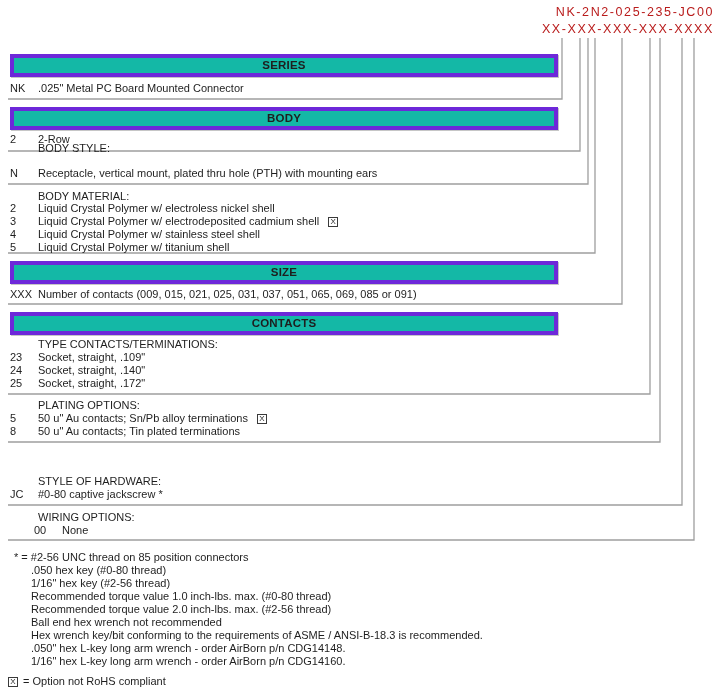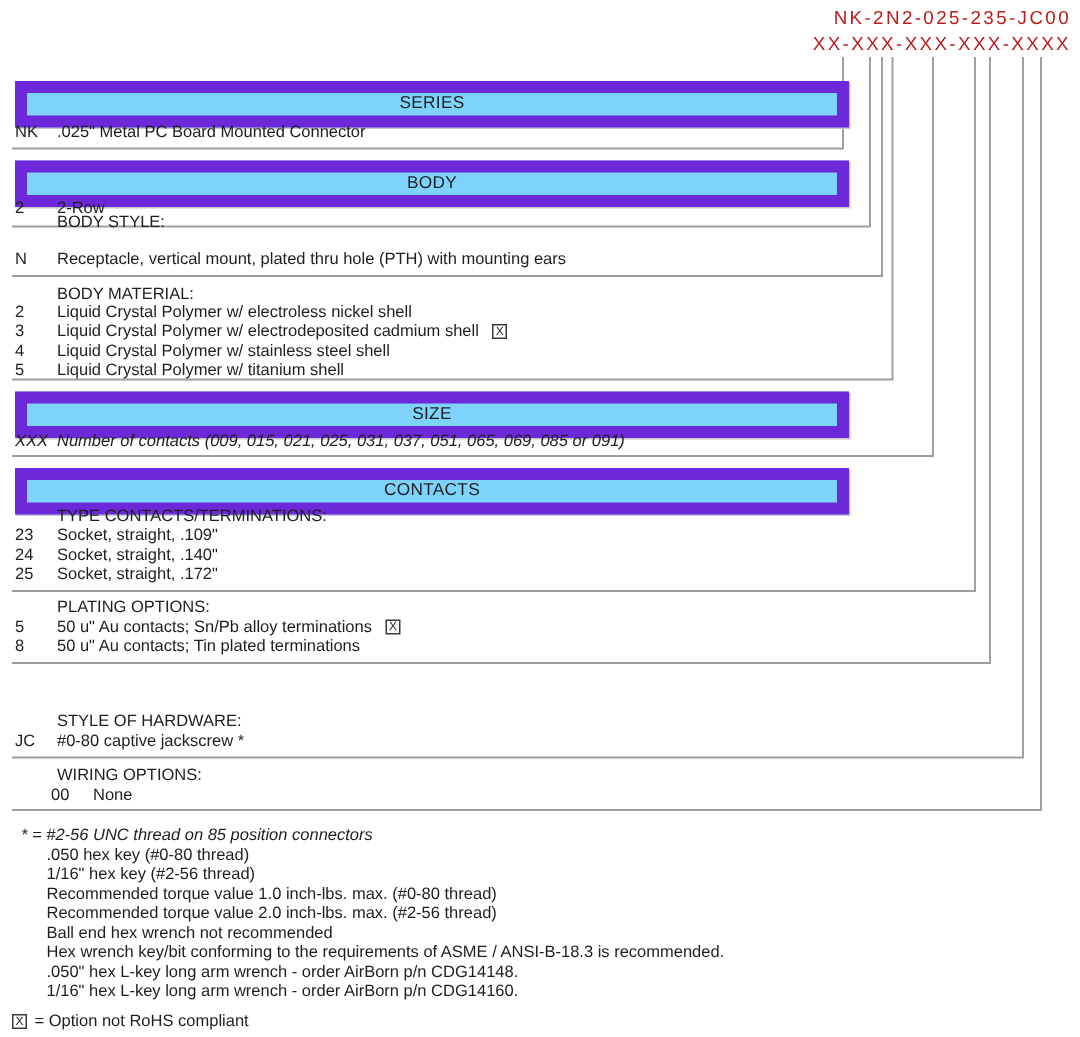--- a/index.html
+++ b/index.html
@@ -8,23 +8,23 @@
     font-family:"Liberation Sans", sans-serif; color:#1e1e1e; overflow:hidden;
   }
   .pn-line {
     position:absolute; right:6px; text-align:right;
     font-size:12.5px; letter-spacing:1.6px; line-height:14px; color:#b91c1c;
     white-space:nowrap;
   }
   svg.connectors { position:absolute; left:0; top:0; pointer-events:none; }
   .sec-header {
     position:absolute; left:10px; width:540px; height:15px;
-    border:8px solid #6d28d9; box-shadow:1px 1px 0 #c6c6c6;
-    text-align:center; font-weight:normal; font-size:11.5px; line-height:15px;
-    letter-spacing:0.2px; background:#7dd3fc;
+    border:4px solid #6d28d9; box-shadow:1px 1px 0 #c6c6c6;
+    text-align:center; font-weight:bold; font-size:11.5px; line-height:15px;
+    letter-spacing:0.2px; background:#14b8a6;
   }
   .row {
     position:absolute; left:10px; font-size:11px; line-height:12px; white-space:nowrap;
   }
   .row .code { display:inline-block; min-width:28px; }
   .sublabel {
     position:absolute; left:38px; font-size:11px; line-height:12px; white-space:nowrap;
   }
   .fn { position:absolute; font-size:11px; line-height:12px; white-space:nowrap; }
   .box-x {
@@ -80,21 +80,21 @@
     <span class="code">3</span><span>Liquid Crystal Polymer w/ electrodeposited cadmium shell</span><span class="box-x">X</span>
   </div>
   <div class="row" style="top:228px;">
     <span class="code">4</span><span>Liquid Crystal Polymer w/ stainless steel shell</span>
   </div>
   <div class="row" style="top:241px;">
     <span class="code">5</span><span>Liquid Crystal Polymer w/ titanium shell</span>
   </div>
 
   <div class="sec-header" style="top:261px;">SIZE</div>
-  <div class="row" style="top:288px;font-style:italic;">
+  <div class="row" style="top:288px;">
     <span class="code">XXX</span><span>Number of contacts (009, 015, 021, 025, 031, 037, 051, 065, 069, 085 or 091)</span>
   </div>
 
   <div class="sec-header" style="top:312px;">CONTACTS</div>
   <div class="sublabel" style="top:338px;">TYPE CONTACTS/TERMINATIONS:</div>
   <div class="row" style="top:351px;">
     <span class="code">23</span><span>Socket, straight, .109"</span>
   </div>
   <div class="row" style="top:364px;">
     <span class="code">24</span><span>Socket, straight, .140"</span>
@@ -113,21 +113,21 @@
 
   <div class="sublabel" style="top:475px;">STYLE OF HARDWARE:</div>
   <div class="row" style="top:488px;">
     <span class="code">JC</span><span>#0-80 captive jackscrew *</span>
   </div>
   <div class="sublabel" style="top:511px;">WIRING OPTIONS:</div>
   <div class="row" style="top:524px;padding-left:24px;">
     <span class="code">00</span><span>None</span>
   </div>
 
-  <div class="fn" style="top:551px; left:14px;font-style:italic;">* = #2-56 UNC thread on 85 position connectors</div>
+  <div class="fn" style="top:551px; left:14px;">* = #2-56 UNC thread on 85 position connectors</div>
   <div class="fn" style="top:564px; left:31px;">.050 hex key (#0-80 thread)</div>
   <div class="fn" style="top:577px; left:31px;">1/16" hex key (#2-56 thread)</div>
   <div class="fn" style="top:590px; left:31px;">Recommended torque value 1.0 inch-lbs. max. (#0-80 thread)</div>
   <div class="fn" style="top:603px; left:31px;">Recommended torque value 2.0 inch-lbs. max. (#2-56 thread)</div>
   <div class="fn" style="top:616px; left:31px;">Ball end hex wrench not recommended</div>
   <div class="fn" style="top:629px; left:31px;">Hex wrench key/bit conforming to the requirements of ASME / ANSI-B-18.3 is recommended.</div>
   <div class="fn" style="top:642px; left:31px;">.050" hex L-key long arm wrench - order AirBorn p/n CDG14148.</div>
   <div class="fn" style="top:655px; left:31px;">1/16" hex L-key long arm wrench - order AirBorn p/n CDG14160.</div>
 
   <div class="legend" style="top:675px;">

